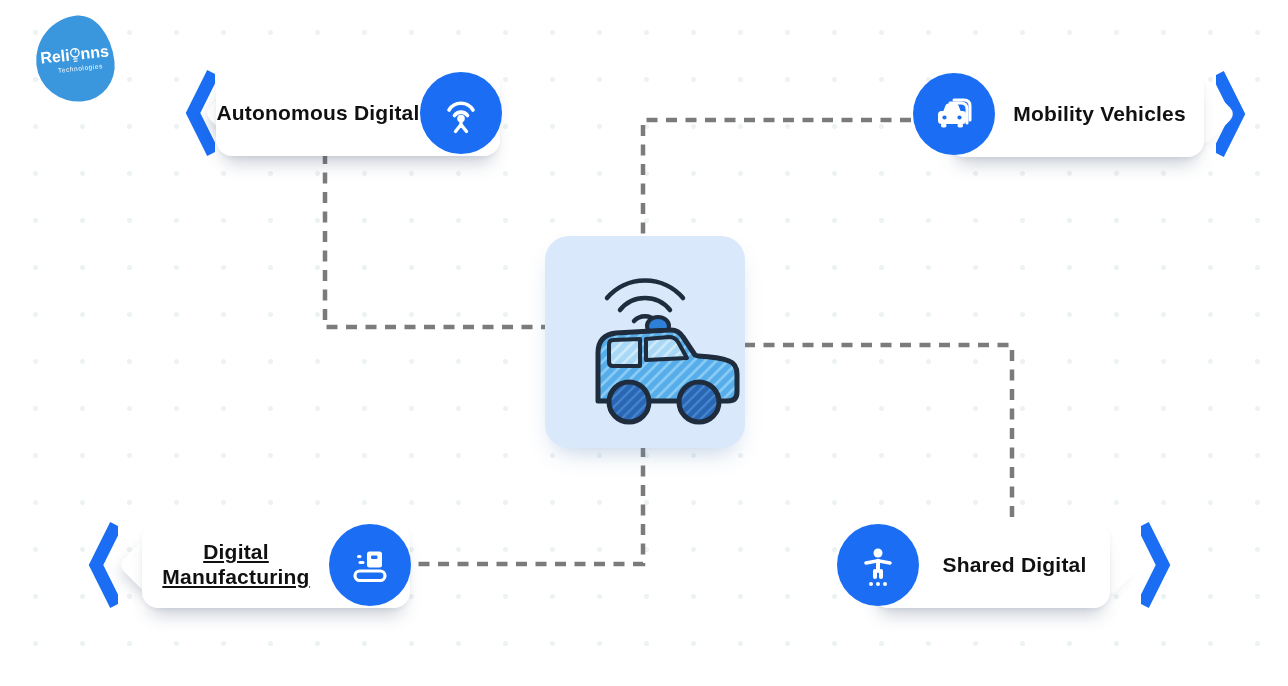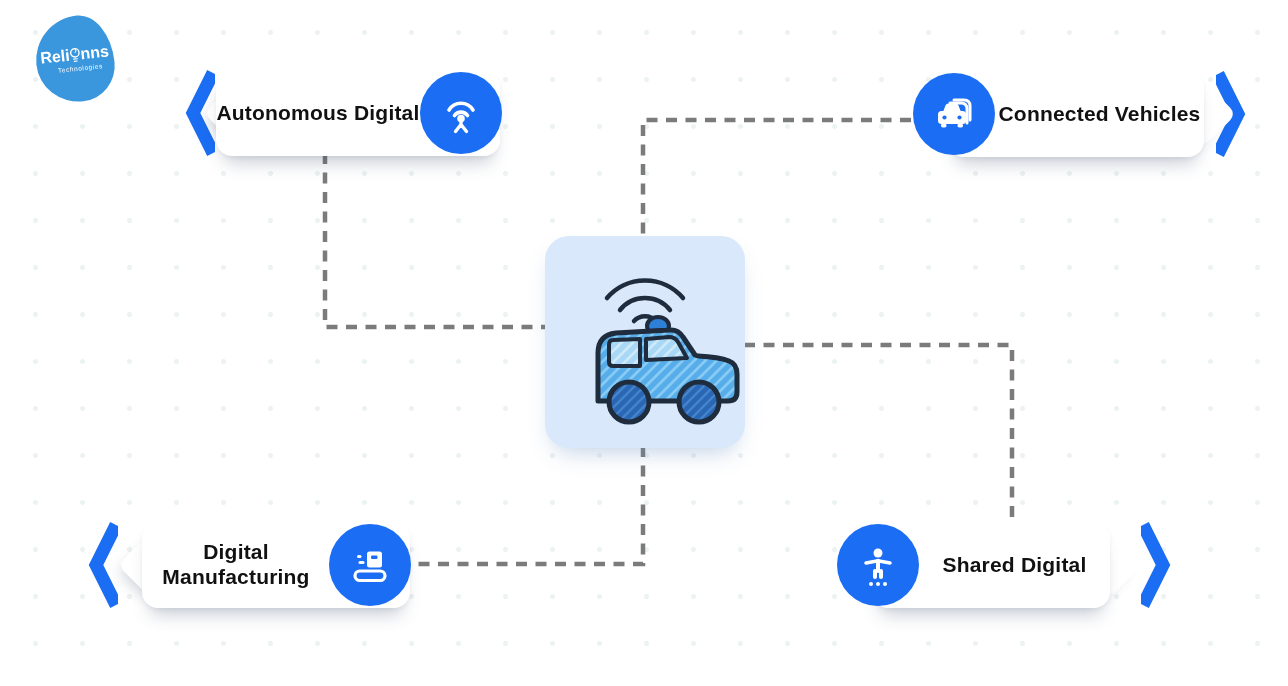--- a/index.html
+++ b/index.html
@@ -125,42 +125,42 @@
     <circle cx="24" cy="29.5" r="3.8" fill="#ffffff"></circle>
     <path d="M24,33 v3 M24,35.5 l-5.5,7 M24,35.5 l5.5,7" fill="none" stroke="#ffffff" stroke-width="3.4" stroke-linecap="round"></path>
   </svg>
 </div>
 
 <svg class="abs banner-chevron" style="left:1216px;top:68px;" width="34" height="92" viewBox="0 0 34 92">
   <path d="M2,6 L22,46 L2,86" fill="none" stroke="#1b6ef3" stroke-width="13"></path>
 </svg>
 <div class="abs banner-tip" style="left:1181px;top:91px;"></div>
 <div class="abs banner-rect" style="left:948px;top:71px;width:256px;height:86px;"></div>
-<div class="abs banner-label" style="left:995px;top:71px;width:209px;height:86px;">Connected Vehicles</div>
+<div class="abs banner-label" style="left:995px;top:71px;width:209px;height:86px;">Mobility Vehicles</div>
 <div class="abs node-circle" style="left:913px;top:73px;">
   <svg width="48" height="48" viewBox="0 0 48 48">
     <g fill="none" stroke="#ffffff" stroke-width="3" stroke-linecap="round">
       <path d="M24,10 H34 Q40,10 40,16 V30"></path>
       <path d="M20,13 H31 Q37,13 37,19 V33"></path>
     </g>
     <path d="M13,22 L15.5,15.5 Q16.2,13.5 18.5,13.5 H25.5 Q27.8,13.5 28.5,15.5 L31,22 Z" fill="#ffffff"></path>
     <rect x="8" y="21" width="28" height="13" rx="3.5" fill="#ffffff"></rect>
     <rect x="11" y="33.5" width="5.5" height="4" rx="1.8" fill="#ffffff"></rect>
     <rect x="27.5" y="33.5" width="5.5" height="4" rx="1.8" fill="#ffffff"></rect>
     <circle cx="14.5" cy="27.5" r="2.1" fill="#1b6ef3"></circle>
     <circle cx="29.5" cy="27.5" r="2.1" fill="#1b6ef3"></circle>
   </svg>
 </div>
 
 <svg class="abs banner-chevron" style="left:84px;top:519px;" width="34" height="92" viewBox="0 0 34 92">
   <path d="M32,6 L12,46 L32,86" fill="none" stroke="#1b6ef3" stroke-width="13"></path>
 </svg>
 <div class="abs banner-tip" style="left:127px;top:542px;"></div>
 <div class="abs banner-rect" style="left:142px;top:522px;width:268px;height:86px;"></div>
-<div class="abs banner-label" style="left:142px;top:522px;width:188px;height:86px;">Digital Manufacturing</div>
+<div class="abs banner-label" style="left:142px;top:522px;width:188px;height:86px;text-decoration:underline;">Digital Manufacturing</div>
 <div class="abs node-circle" style="left:329px;top:524px;">
   <svg width="48" height="48" viewBox="0 0 48 48">
     <rect x="9" y="30" width="30" height="9.5" rx="4.75" fill="none" stroke="#ffffff" stroke-width="3.2"></rect>
     <rect x="21" y="10.5" width="15" height="16" rx="2.5" fill="#ffffff"></rect>
     <rect x="25" y="14.5" width="6.5" height="3.4" rx="1.2" fill="#1b6ef3"></rect>
     <rect x="11" y="14" width="4.5" height="3" rx="1.5" fill="#ffffff"></rect>
     <rect x="12.5" y="20" width="6" height="3" rx="1.5" fill="#ffffff"></rect>
   </svg>
 </div>
 

